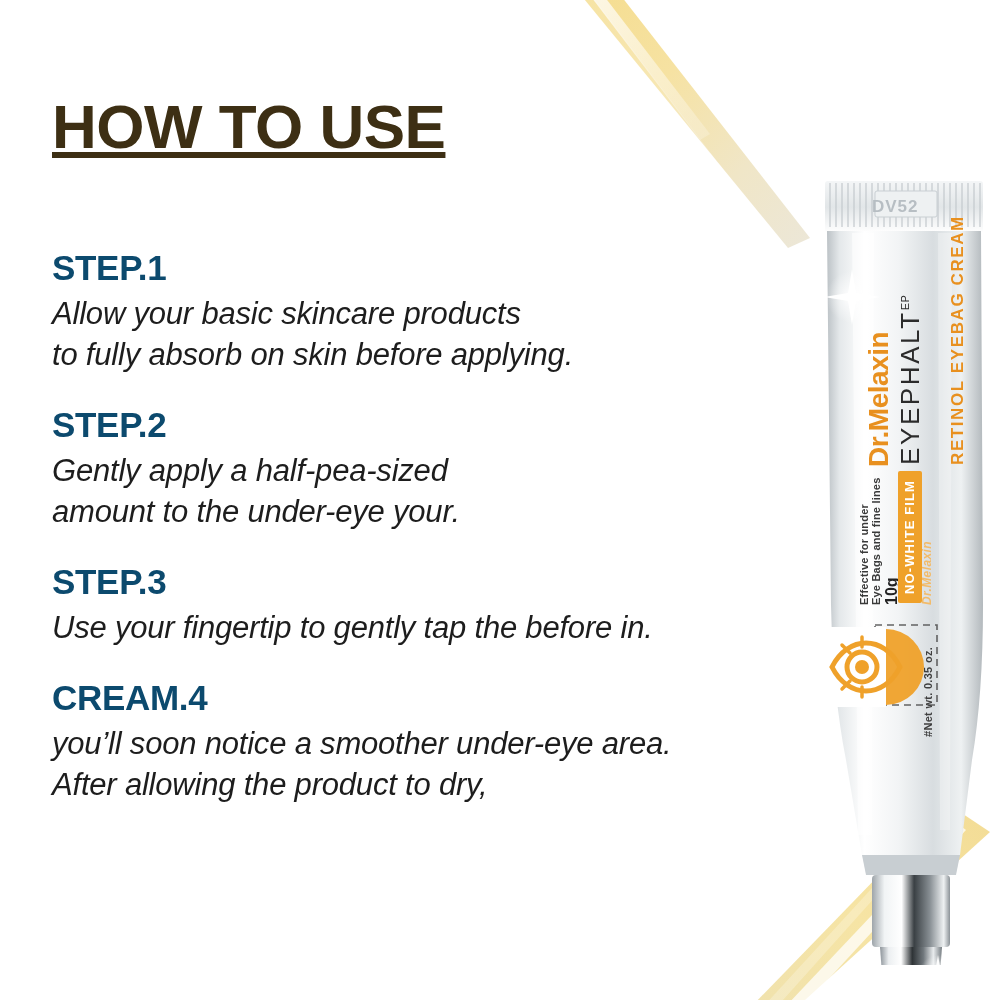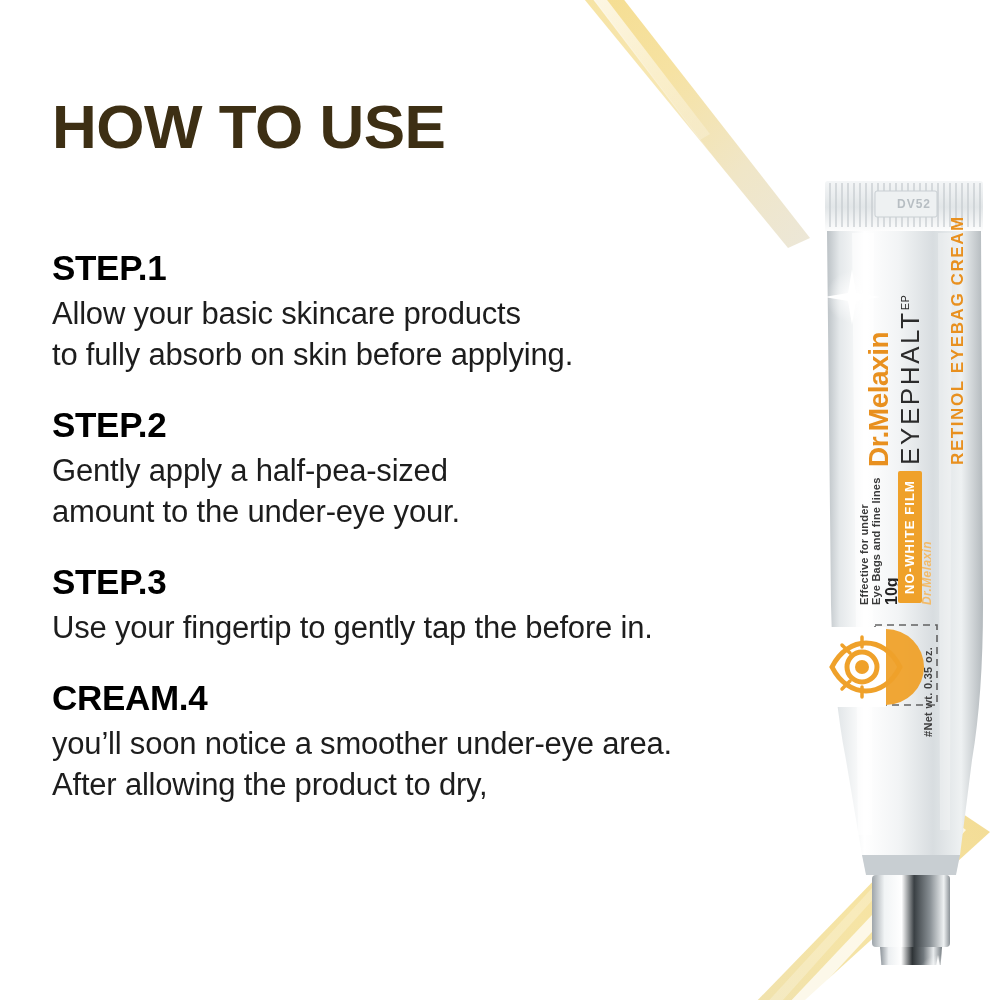--- a/index.html
+++ b/index.html
@@ -23,47 +23,48 @@
   #page-title {
     position: absolute;
     left: 52px;
     top: 96px;
     font-size: 62px;
     line-height: 1;
     font-weight: 700;
     letter-spacing: -0.5px;
     color: #3d2f14;
     white-space: nowrap;
+    text-decoration: underline;
   }
 
   
   #steps {
     position: absolute;
     left: 52px;
     top: 248px;
     width: 790px;
   }
   .step-block { margin-bottom: 29px; }
   .step-block:last-child { margin-bottom: 0; }
   .step-label {
     font-size: 35px;
     font-weight: 700;
     line-height: 1.12;
-    color: #000000;
+    color: #0c4a6e;
     letter-spacing: -0.3px;
   }
   .step-body {
     margin-top: 7px;
     font-size: 31px;
     line-height: 1.32;
     color: #1d1d1d;
     font-weight: 400;
     letter-spacing: -0.2px;
   }
-  .step-body .ln { display: block; white-space: nowrap; }
+  .step-body .ln { display: block; white-space: nowrap; font-style: italic; }
 
   
   .cream-svg {
     position: absolute;
     pointer-events: none;
   }
   #cream-top { left: 560px; top: -10px; }
   #cream-bottom { left: 690px; top: 770px; }
 
   
@@ -337,21 +338,21 @@
         <circle cx="34" cy="40" r="7" fill="#efa12a"></circle>
         <g stroke="#efa12a" stroke-width="3.5" stroke-linecap="round">
           <line x1="14" y1="18" x2="22" y2="26"></line>
           <line x1="34" y1="10" x2="34" y2="20"></line>
           <line x1="14" y1="62" x2="22" y2="54"></line>
           <line x1="34" y1="70" x2="34" y2="60"></line>
         </g>
       </g>
     </svg>
 
-    <div class="tube-text" style="left:97px; top:22px; font-size:12px; font-weight:700; color:#b7bec3; letter-spacing:1px;">DV52</div>
+    <div class="tube-text" style="left:72px; top:22px; font-size:17px; font-weight:700; color:#b7bec3; letter-spacing:1px;">DV52</div>
 
     <div class="tube-text rot" id="brand-name">Dr.Melaxin</div>
 
     <div class="tube-text rot" id="product-line"><span>EYEPHALT</span><sup>EP</sup></div>
 
     <div class="tube-text rot" id="product-desc">RETINOL EYEBAG CREAM</div>
 
     <div class="tube-text rot" id="claim-line1">Effective for under</div>
     <div class="tube-text rot" id="claim-line2">Eye Bags and fine lines</div>
     <div class="tube-text rot" id="net-weight-g">10g</div>

